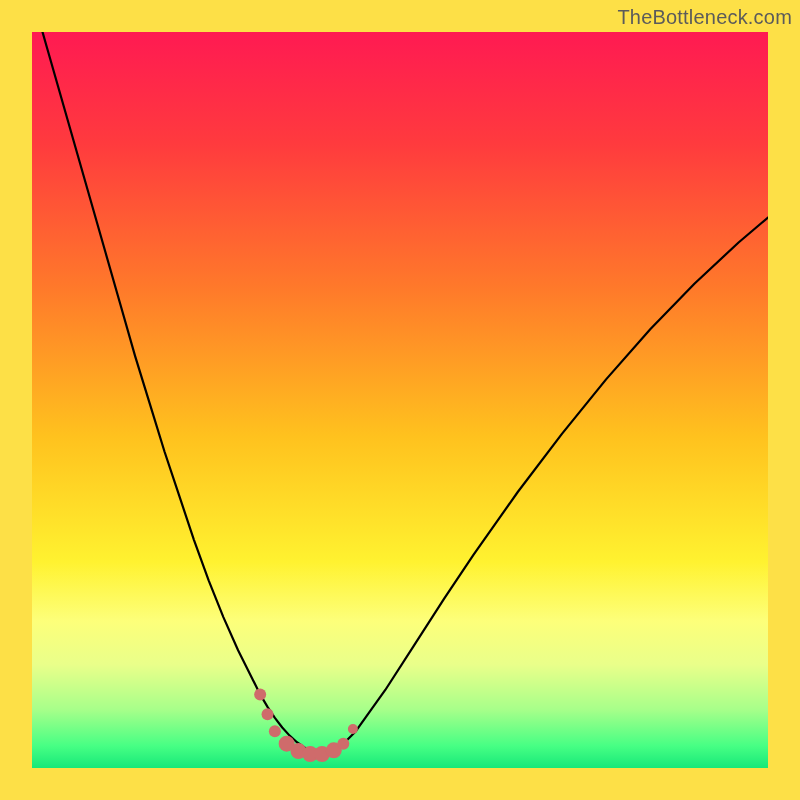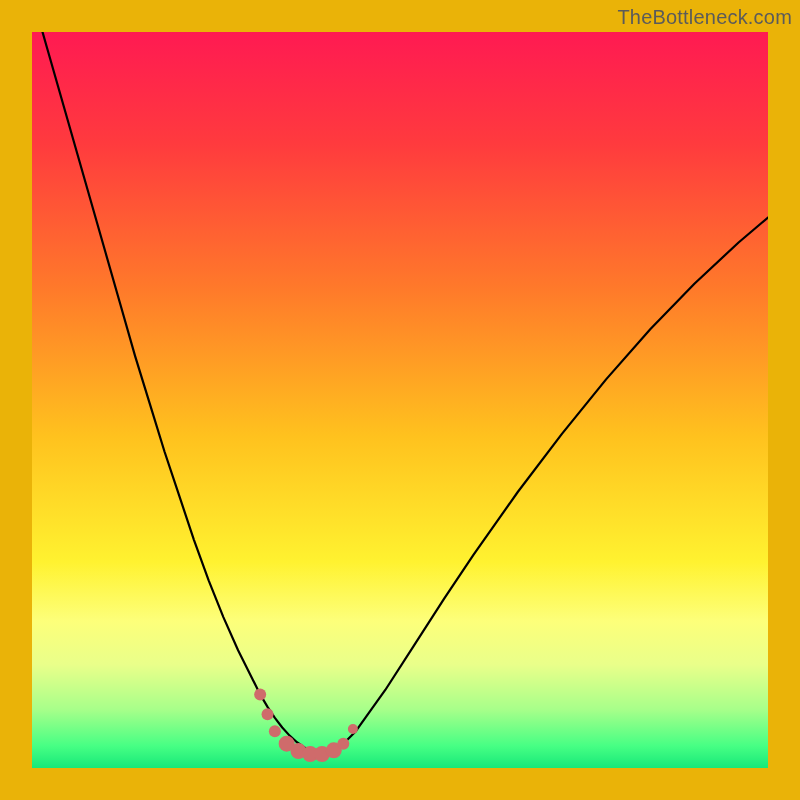--- a/index.html
+++ b/index.html
@@ -8,21 +8,21 @@
     width: 800px;
     height: 800px;
     background: #000;
     font-family: Arial, Helvetica, sans-serif;
     overflow: hidden;
   }
   .canvas {
     position: relative;
     width: 800px;
     height: 800px;
-    background: #eab308;
+    background: #fde047;
   }
   .plot-area {
     position: absolute;
     left: 32px;
     top: 32px;
     width: 736px;
     height: 736px;
     overflow: hidden;
   }
   .plot-area svg {

